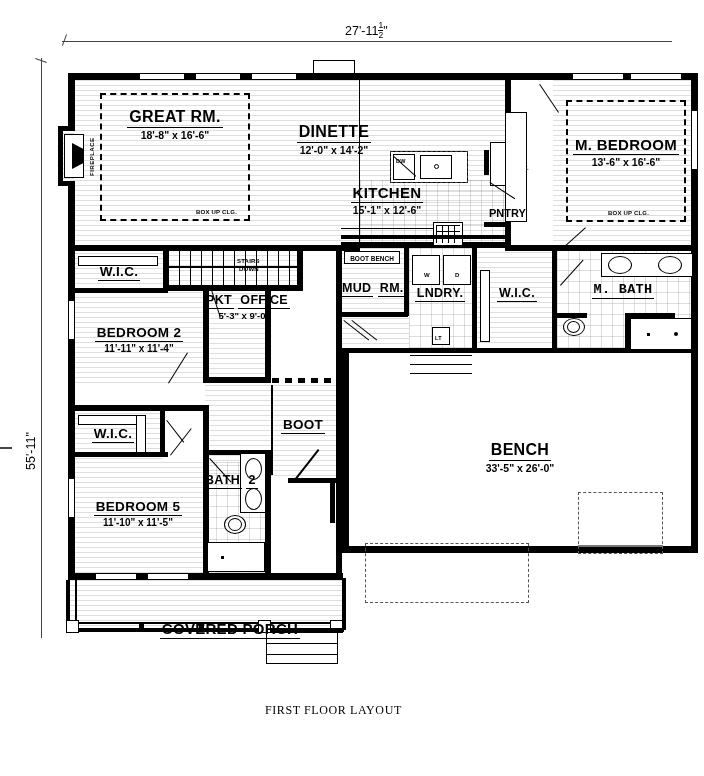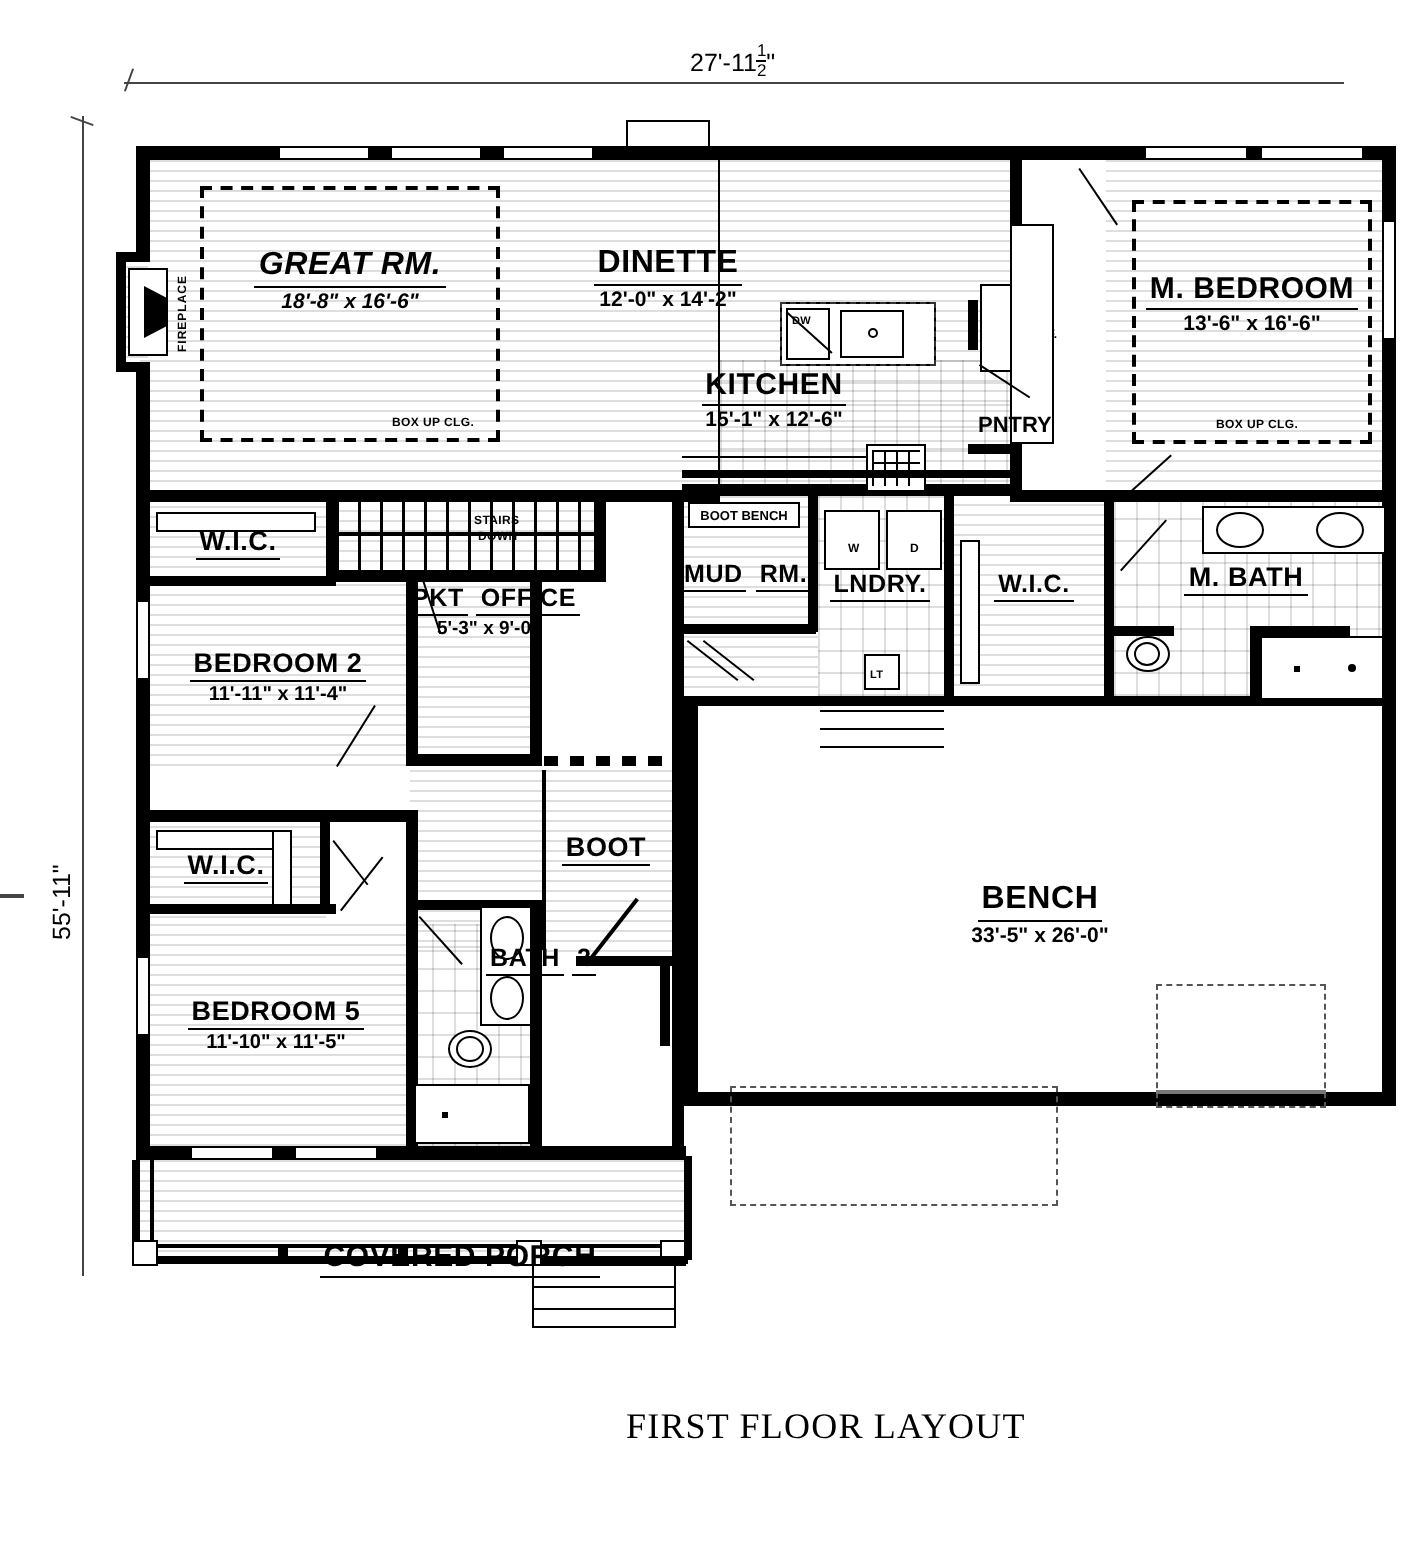--- a/index.html
+++ b/index.html
@@ -41,22 +41,22 @@
         letter-spacing:.2px;}
   .tinybox{position:absolute;font-size:6.5px;font-weight:bold;border:1.2px solid #000;
         background:#fff;text-align:center;white-space:nowrap;box-sizing:border-box;}
   .plain{position:absolute;font-size:11px;font-weight:bold;white-space:nowrap;}
 
   
   .dimline{position:absolute;background:#444;}
   .dimtxt{position:absolute;font-size:12.5px;white-space:nowrap;}
   .vert{transform-origin:0 0;transform:rotate(-90deg);}
 
-  .title{position:absolute;font-family:"Liberation Serif",serif;font-size:18px;
-         letter-spacing:.6px;white-space:nowrap;margin-left:48px;}
+  .title{position:absolute;font-family:"Liberation Serif",serif;font-size:12px;
+         letter-spacing:.6px;white-space:nowrap;}
 
   .frac{display:inline-block;vertical-align:-0.25em;text-align:center;font-size:8.5px;
         line-height:1.0;}
   .frac .n{display:block;border-bottom:1px solid #000;}
 </style>
 </head>
 <body>
 
 <div id="plan">
 
@@ -269,21 +269,21 @@
   <div class="thin" style="left:199px;top:624px;width:5px;height:5px;"></div>
   <div class="wall" style="left:271px;top:628px;width:72px;height:4px;"></div>
 
   <div class="outline" style="left:266px;top:632px;width:72px;height:32px;"></div>
   <div class="thin" style="left:266px;top:643px;width:72px;height:1.4px;"></div>
   <div class="thin" style="left:266px;top:654px;width:72px;height:1.4px;"></div>
 
   <div class="wall" style="left:342px;top:578px;width:4px;height:52px;"></div>
 
   <div class="dash2" style="left:100px;top:93px;width:150px;height:128px;"></div>
-  <div class="rm f20" style="left:111px;top:124px;width:128px;font-style:italic;">
+  <div class="rm f20" style="left:111px;top:108px;width:128px;">
     <span class="nm">GREAT RM.</span>
     <span class="dm">18'-8" x 16'-6"</span>
   </div>
   <div class="tiny" style="left:196px;top:209px;">BOX UP CLG.</div>
 
   <div class="rm f20" style="left:270px;top:123px;width:128px;">
     <span class="nm">DINETTE</span>
     <span class="dm">12'-0" x 14'-2"</span>
   </div>
 
@@ -316,21 +316,21 @@
 
   <div class="rm f16" style="left:73px;top:424px;width:80px;">
     <span class="nm">W.I.C.</span>
   </div>
 
   <div class="rm f16" style="left:76px;top:497px;width:124px;">
     <span class="nm">BEDROOM 5</span>
     <span class="dm">11'-10" x 11'-5"</span>
   </div>
 
-  <div class="rm f14" style="left:203px;top:470px;width:48px;padding-left:40px;">
+  <div class="rm f14" style="left:203px;top:470px;width:48px;">
     <span class="nm">BATH</span>
     <span class="nm" style="margin-top:3px;">2</span>
   </div>
 
   <div class="rm f16" style="left:265px;top:415px;width:76px;">
     <span class="nm">BOOT</span>
   </div>
 
   <div class="rm f14" style="left:340px;top:278px;width:64px;">
     <span class="nm">MUD</span>
@@ -338,21 +338,21 @@
   </div>
 
   <div class="rm f14" style="left:405px;top:283px;width:70px;">
     <span class="nm">LNDRY.</span>
   </div>
 
   <div class="rm f14" style="left:480px;top:283px;width:74px;">
     <span class="nm">W.I.C.</span>
   </div>
 
-  <div class="rm f16" style="left:575px;top:280px;width:96px;">
+  <div class="rm f16" style="left:575px;top:280px;width:96px;font-family:Liberation Mono, monospace;">
     <span class="nm">M. BATH</span>
   </div>
 
   <div class="rm f20" style="left:448px;top:441px;width:144px;">
     <span class="nm">BENCH</span>
     <span class="dm">33'-5" x 26'-0"</span>
   </div>
 
   <div class="rm f18" style="left:140px;top:620px;width:180px;">
     <span class="nm">COVERED PORCH</span>

